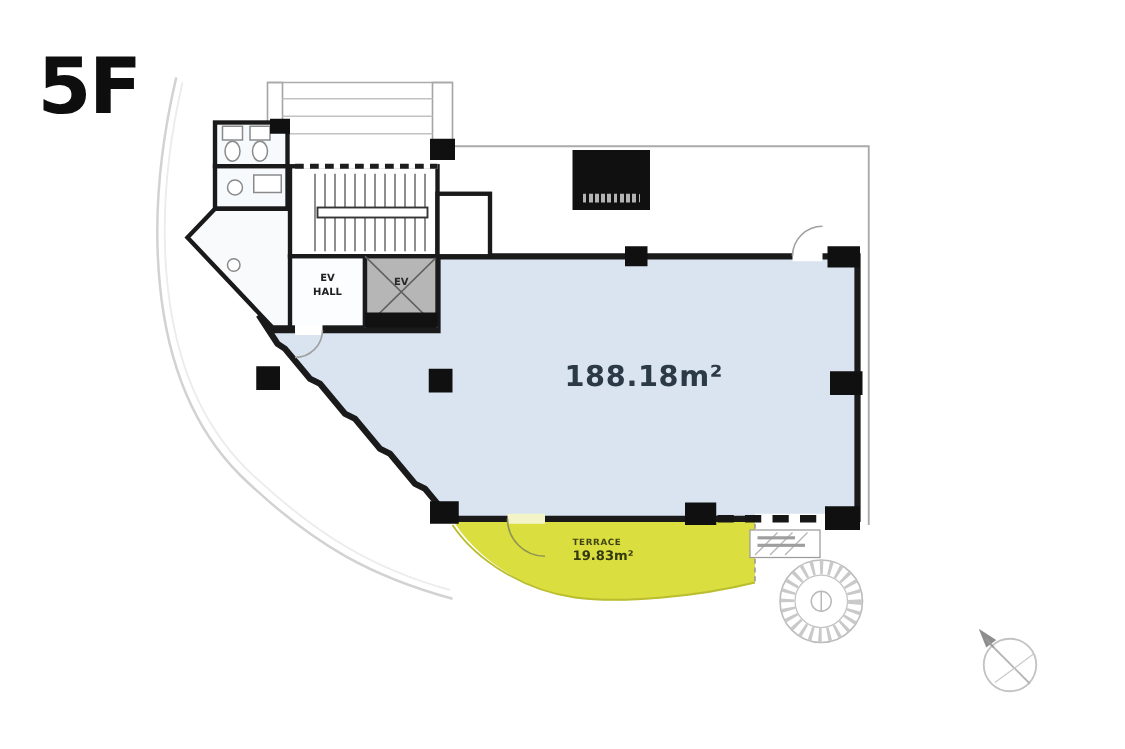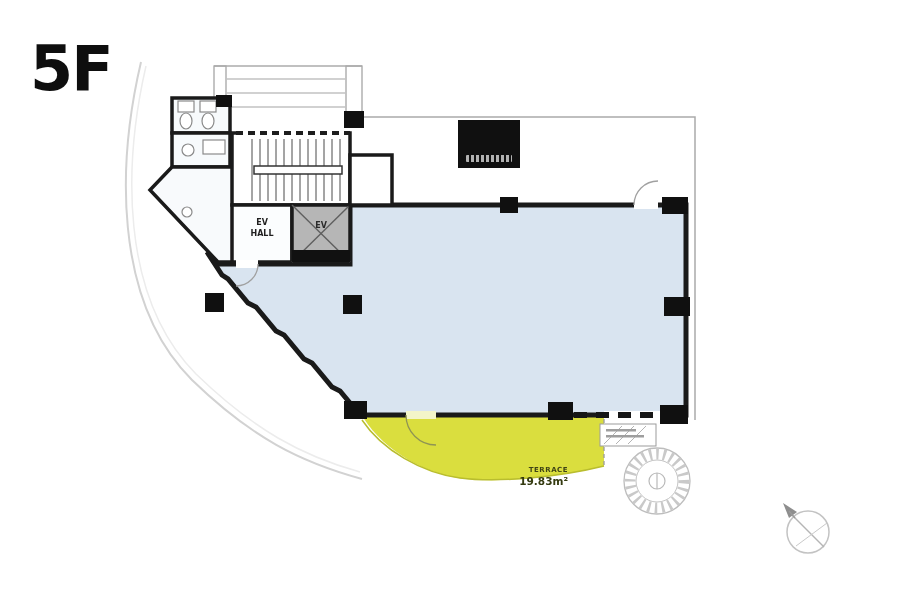--- a/index.html
+++ b/index.html
@@ -9,21 +9,21 @@
   }
   .abs{position:absolute;}
   #floor-label{
     left:30px;top:38px;font-size:62px;font-weight:800;letter-spacing:-2px;
     color:#0e0e0e;line-height:1;
   }
   #main-area-label{
     left:405px;top:289px;width:220px;text-align:center;
     font-size:23px;font-weight:700;color:#2c3947;letter-spacing:.5px;
   }
-  #terrace-label{left:458px;top:430px;width:110px;text-align:right;color:#3f4416;margin-top:36px;}
+  #terrace-label{left:458px;top:430px;width:110px;text-align:left;color:#3f4416;}
   #terrace-label .t1{font-size:7px;font-weight:700;letter-spacing:.5px;}
   #terrace-label .t2{font-size:10.5px;font-weight:800;margin-top:1px;color:#343a10;}
   #ev-hall-label{left:236px;top:218px;width:52px;text-align:center;
     font-size:8px;font-weight:700;color:#1f1f1f;line-height:1.35;}
   #ev-label{left:299px;top:221px;width:44px;text-align:center;
     font-size:8px;font-weight:700;color:#2a2a2a;}
   #logo-box{left:458px;top:120px;width:62px;height:48px;background:#101010;}
   #logo-box .smudge{
     position:absolute;bottom:6px;left:8px;right:8px;height:7px;opacity:.8;border-radius:1px;
     background:repeating-linear-gradient(90deg,rgba(255,255,255,.85) 0 3px,rgba(255,255,255,0) 3px 5px);
@@ -147,20 +147,21 @@
       <line x1="789" y1="511" x2="795" y2="518" stroke="#9a9a9a" stroke-width="1.2"></line>
     </g>
   </svg>
 
   <div class="abs" id="logo-box">
     <div class="smudge"></div>
   </div>
 
   <div class="abs" id="floor-label">5F</div>
 
+  <div class="abs" id="main-area-label">188.18m²</div>
 
   <div class="abs" id="terrace-label">
     <div class="t1">TERRACE</div>
     <div class="t2">19.83m²</div>
   </div>
 
   <div class="abs" id="ev-hall-label">
     <div>EV</div>
     <div>HALL</div>
   </div>

